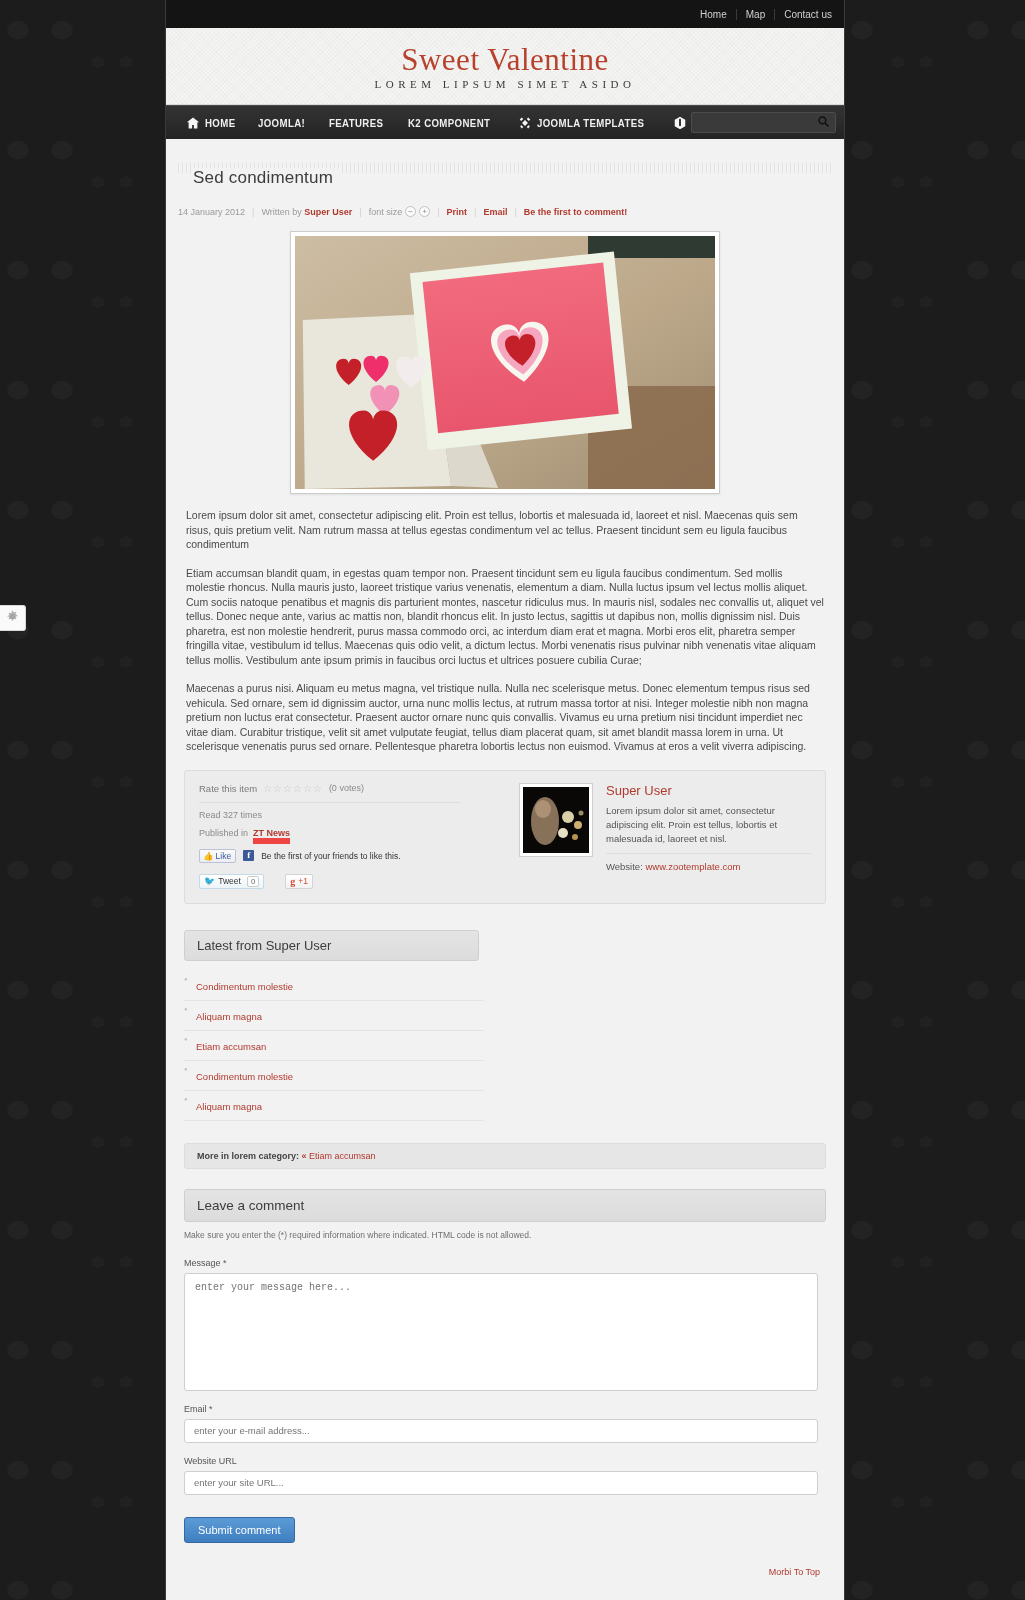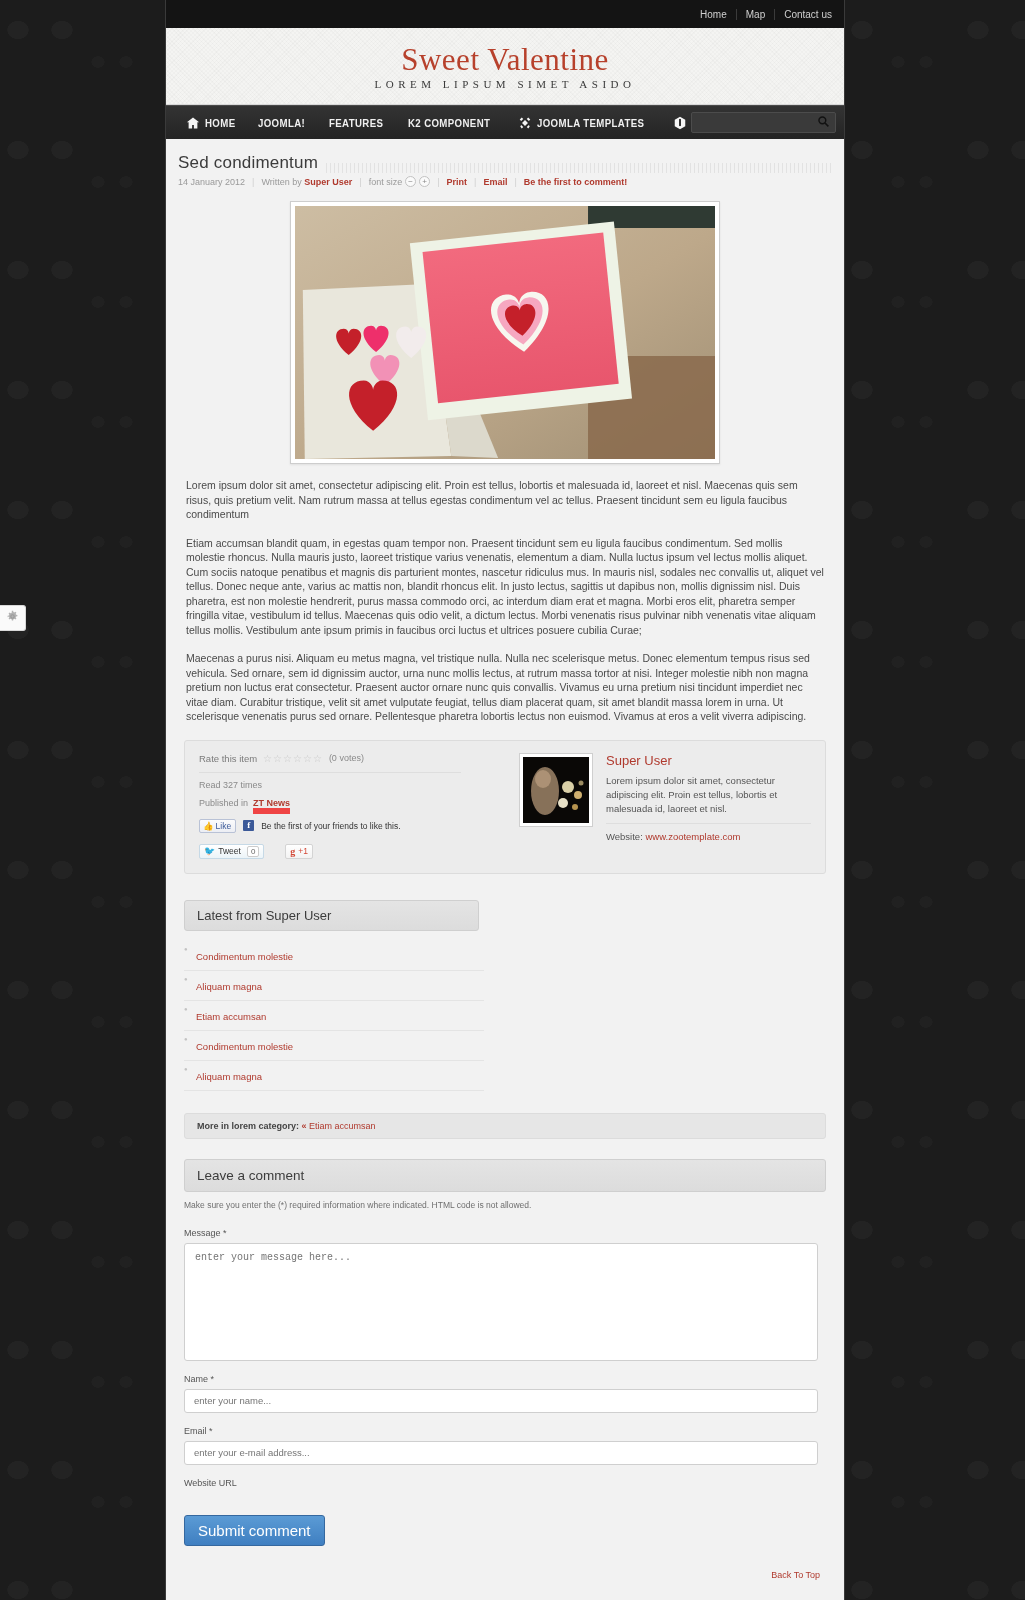--- a/index.html
+++ b/index.html
@@ -74,21 +74,21 @@
     position:absolute; right:8px; top:6px; width:145px; height:21px;
     background:#3a3a3a; border:1px solid #4c4c4c; border-radius:2px;
     display:flex; align-items:center; justify-content:flex-end; padding-right:5px;
   }
 
   
   .content { padding:14px 12px 0 12px; }
   .art-head { position:relative; }
   .art-title {
     font-family:"Liberation Sans Narrow","Liberation Sans",sans-serif;
-    font-size:17px; color:#3c3c3c; font-weight:normal; margin:0;
+    font-size:17px; color:#3c3c3c; font-weight:normal; margin:15px;
     display:inline-block; background:#f2f2f2; padding-right:8px;
     position:relative; z-index:2; letter-spacing:.2px;
   }
   .head-rule {
     position:absolute; left:0; right:0; top:10px; height:10px; z-index:1;
     background-image:repeating-linear-gradient(90deg,#e2e2e2 0 1px, transparent 1px 4px);
   }
   .art-meta {
     margin-top:3px; font-size:9px; color:#9a9a9a; display:flex;
     align-items:center; gap:0px; flex-wrap:wrap;
@@ -219,21 +219,21 @@
     color:#777; padding:8px 10px; resize:none; display:block;
   }
   .finput {
     width:634px; height:24px; border:1px solid #cfcfcf; border-radius:3px;
     background:#fff; font-family:"Liberation Sans",sans-serif; font-size:9.5px;
     color:#777; padding:0 9px; display:block;
   }
   .fgroup { margin-top:13px; }
   .submit-btn {
     margin-top:22px; background:linear-gradient(#5b9bd5,#3f7fc1);
-    border:1px solid #35689f; border-radius:3px; color:#fff; font-size:15px;
+    border:1px solid #35689f; border-radius:3px; color:#fff; font-size:11px;
     padding:6px 13px; cursor:pointer;
   }
   .backtotop { text-align:right; margin:18px 12px 0 0; }
   .backtotop a { color:#b03a2e; font-size:9px; text-decoration:none; }
   .content-bottom-pad { height:28px; }
 
   
   .gear-tab {
     position:absolute; left:0; top:605px; width:26px; height:26px;
     background:#fafafa; border:1px solid #d8d8d8; border-left:none;
@@ -449,39 +449,36 @@
 
       <div class="leave-head">
         <h3>Leave a comment</h3>
       </div>
       <div class="form-note">Make sure you enter the (*) required information where indicated. HTML code is not allowed.</div>
 
       <div class="form-area">
         <label class="flabel">Message *</label>
         <textarea class="ftext" placeholder="enter your message here..." style=""></textarea>
 
-        <div class="fgroup">
-          <label class="flabel">Name *</label>
-          <input class="finput" type="text" placeholder="enter your name..." style="">
-        </div>
 
         <div class="fgroup">
           <label class="flabel">Email *</label>
           <input class="finput" type="text" placeholder="enter your e-mail address..." style="">
         </div>
 
         <div class="fgroup">
           <label class="flabel">Website URL</label>
+          <input class="finput" type="text" placeholder="enter your site URL..." style="">
         </div>
 
         <button class="submit-btn">Submit comment</button>
       </div>
 
       <div class="backtotop">
-        <a href="#">Back To Top</a>
+        <a href="#">Morbi To Top</a>
       </div>
 
       <div class="content-bottom-pad"></div>
     </div>
   </div>
 
   <div class="gear-tab">
     <span>
       <svg viewBox="0 0 16 16" width="13" height="13">
         <path fill="#9a9a9a" d="M8 5.2A2.8 2.8 0 1 0 8 10.8 2.8 2.8 0 1 0 8 5.2zm0 1.4a1.4 1.4 0 1 1 0 2.8 1.4 1.4 0 0 1 0-2.8z"></path>

